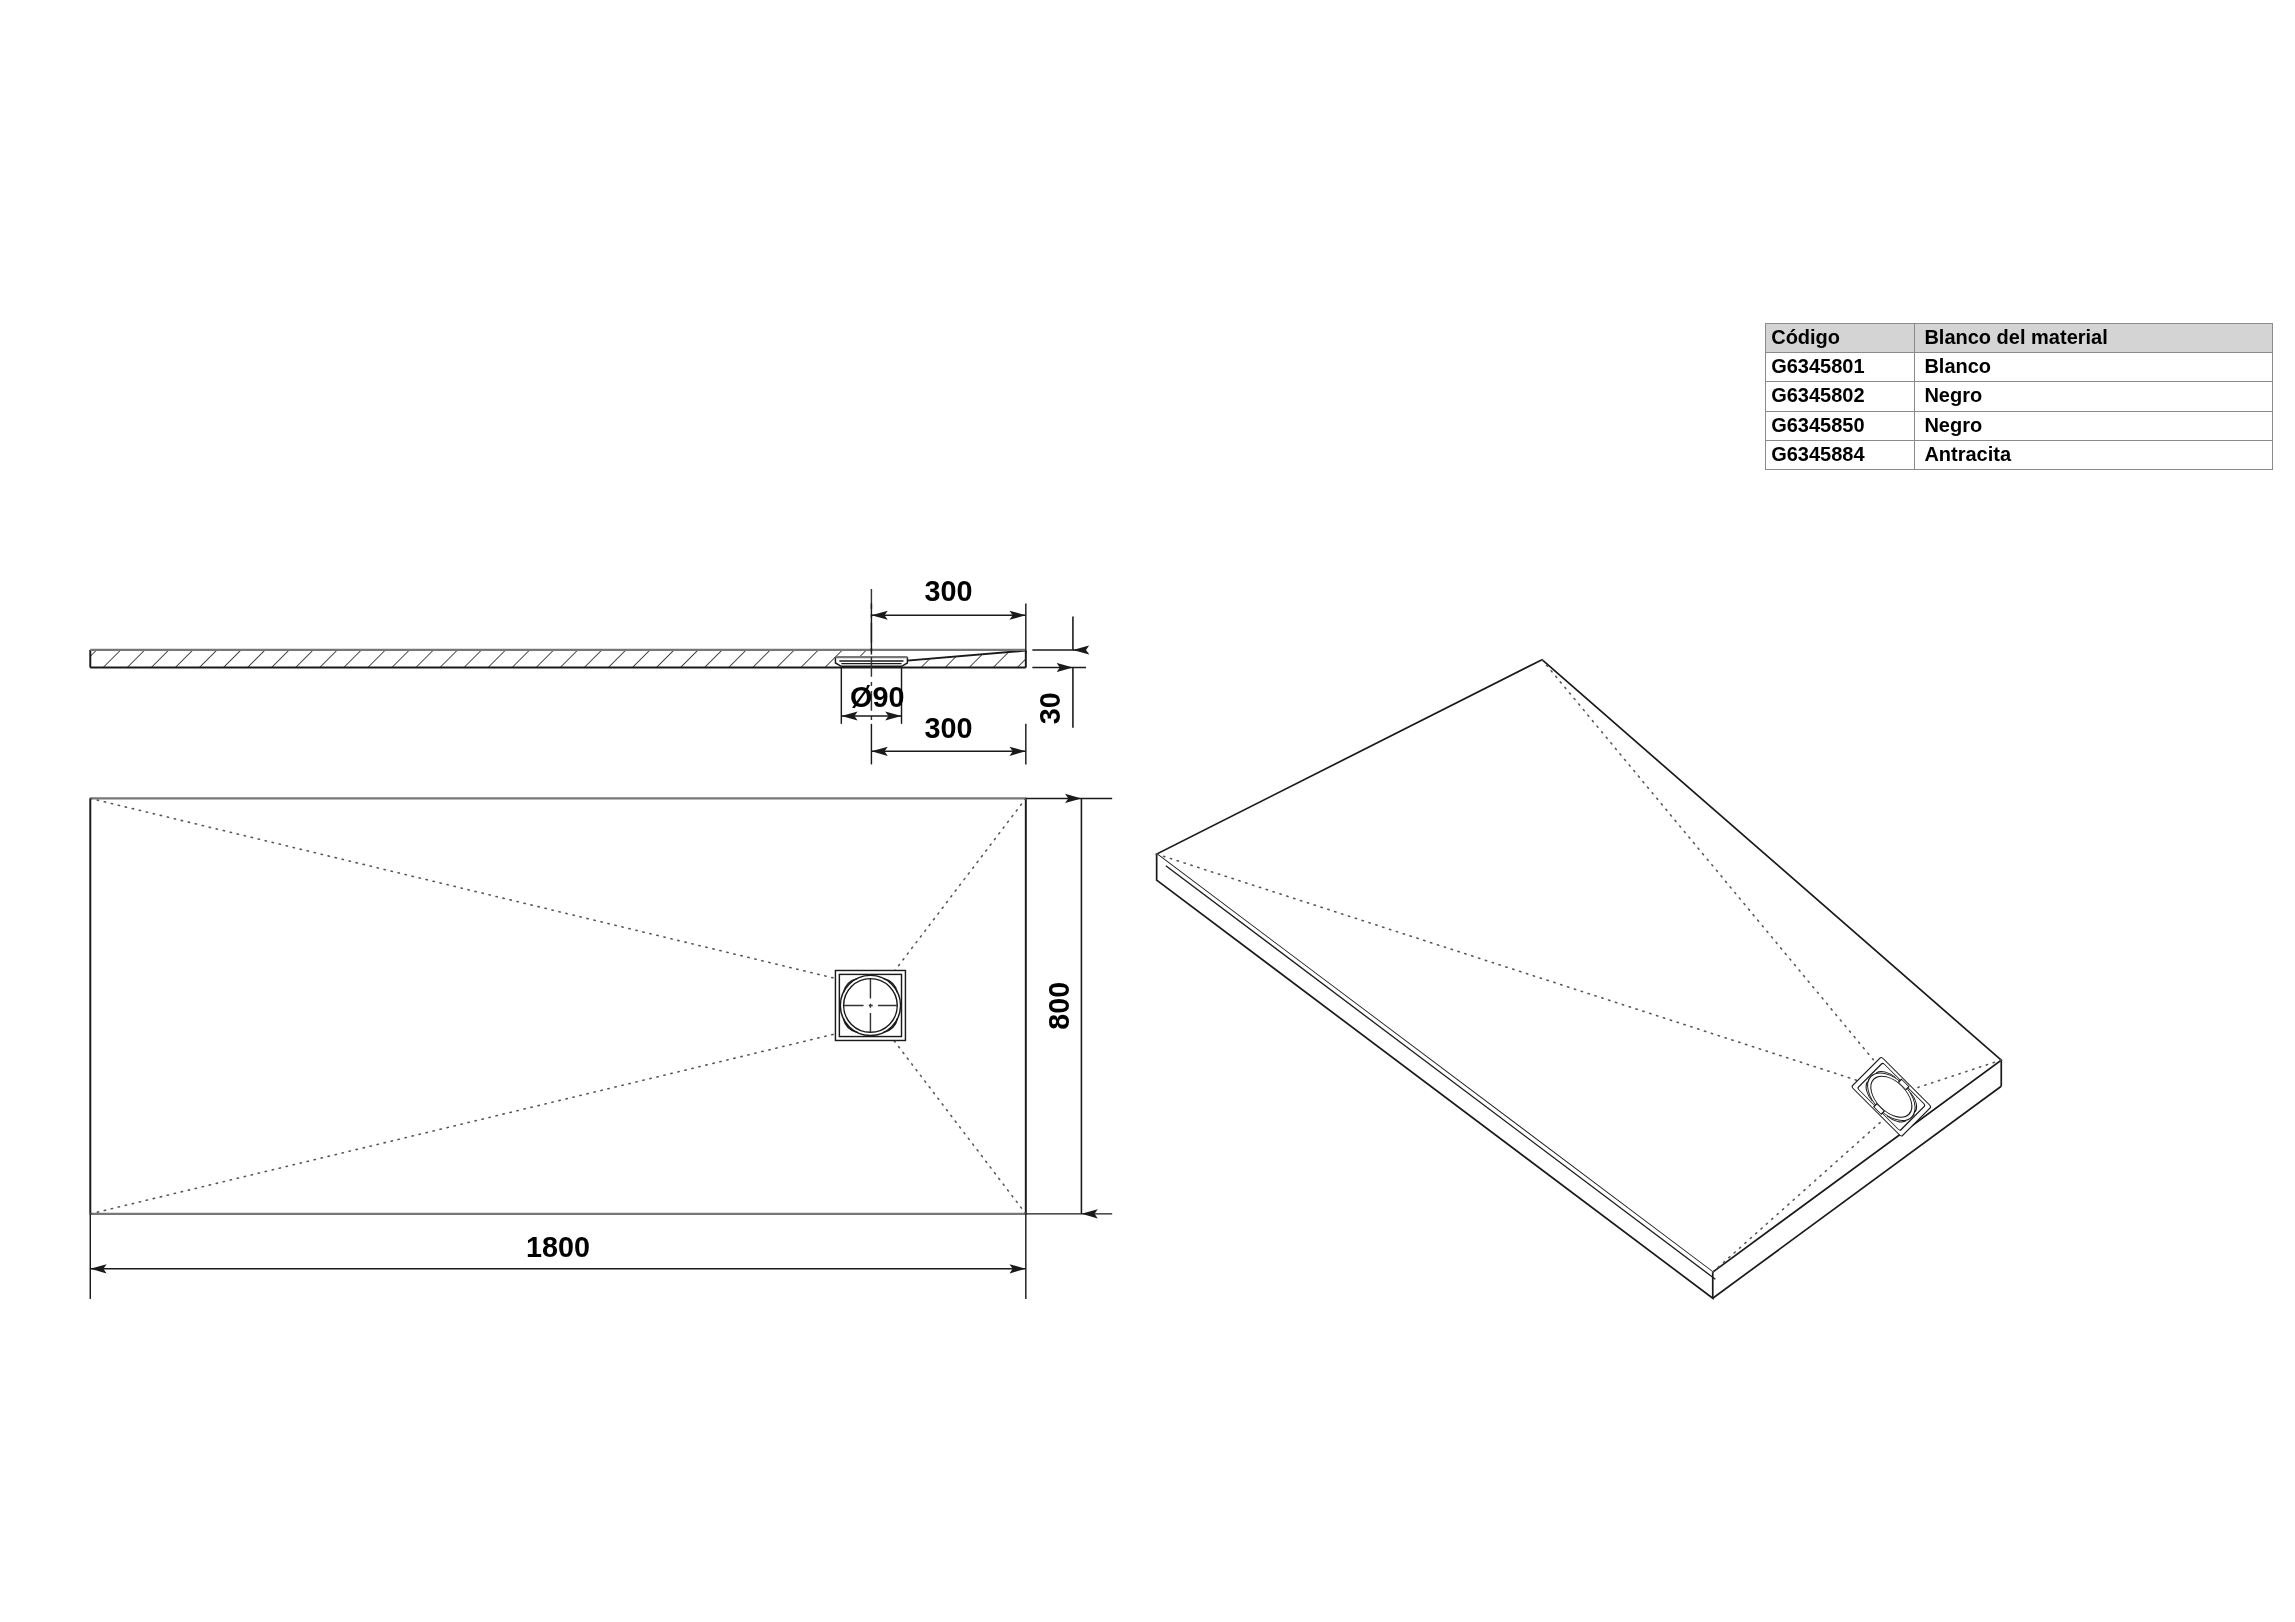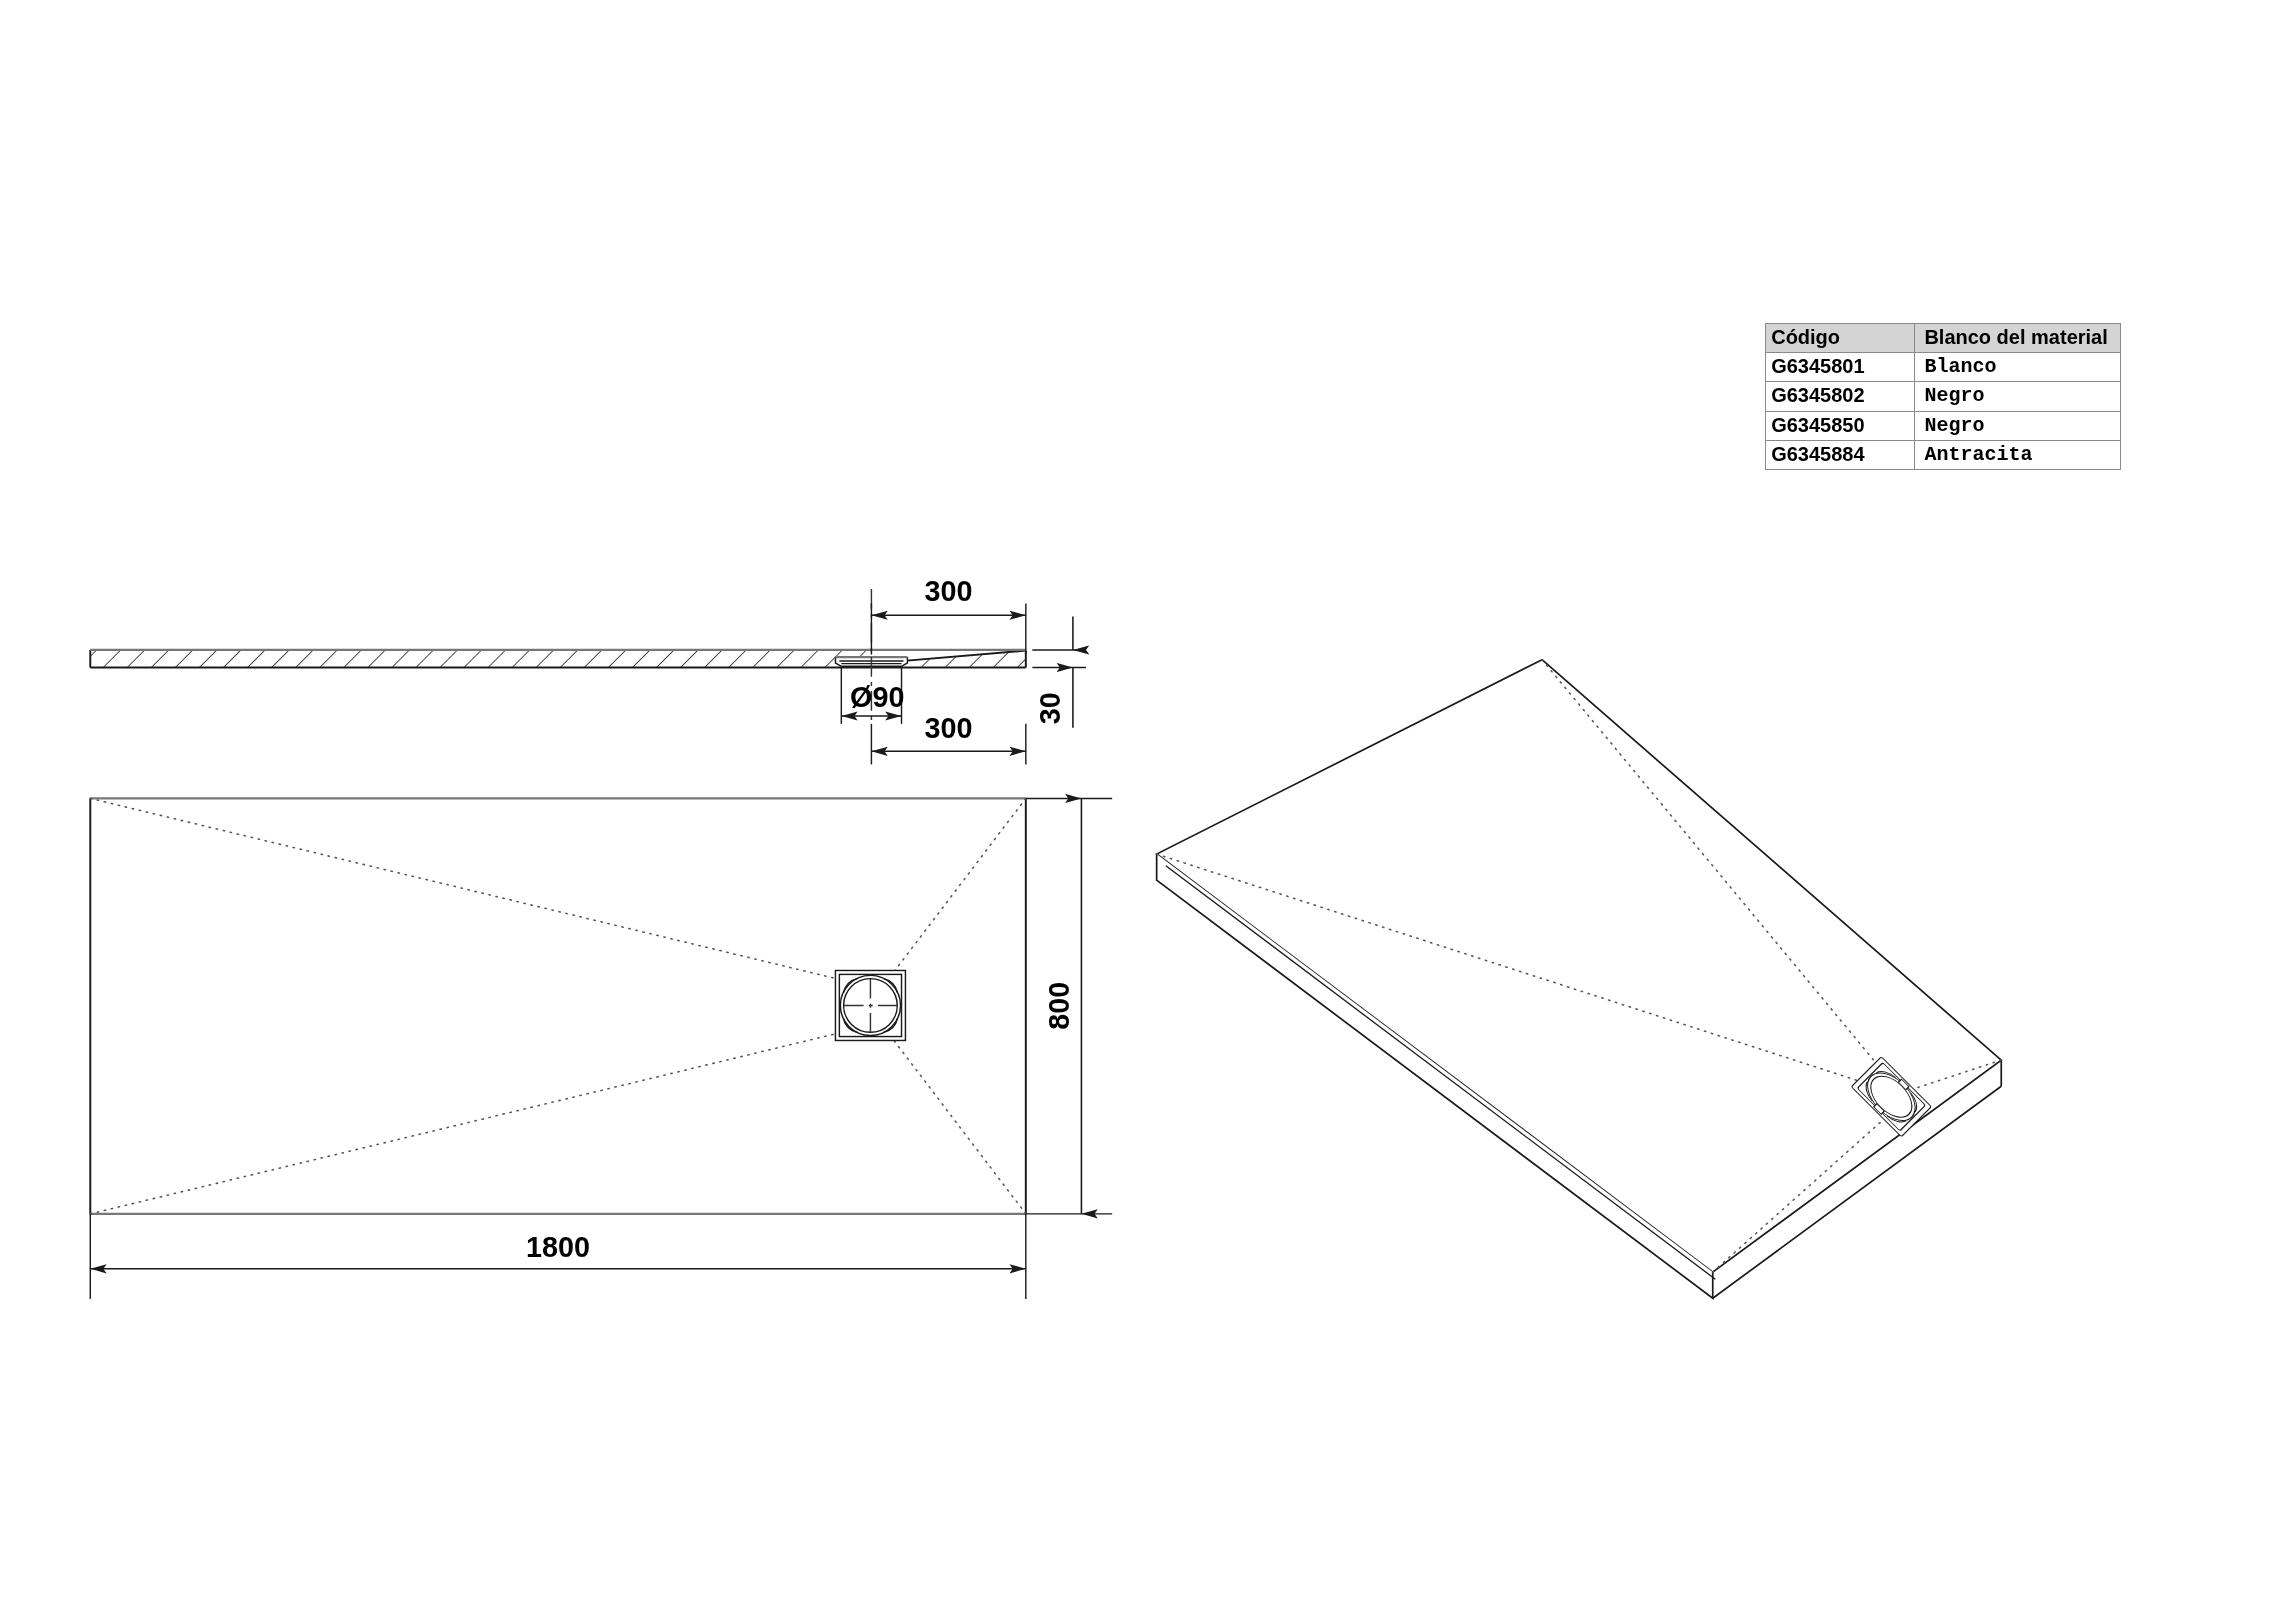--- a/index.html
+++ b/index.html
@@ -44,39 +44,39 @@
     font-size: 44px;
     text-anchor: middle;
     dominant-baseline: middle;
   }
 
   
   #spec-table {
     position: absolute;
     left: 1765px;
     top: 323px;
-    width: 356px;
+    width: 508px;
     border-collapse: collapse;
     font-family: "Liberation Sans", sans-serif;
     font-size: 20px;
     font-weight: bold;
     color: #000000;
     background: #ffffff;
   }
   #spec-table td, #spec-table th {
     border: 1.3px solid #8a8a8a;
     padding: 2px 0 2.6px 5.2px;
     text-align: left;
     white-space: nowrap;
     line-height: 1.18;
   }
   #spec-table thead th { background: #d4d4d4; }
   #spec-table .col-code  { width: 143px; }
   #spec-table .col-color { width: auto; padding-left: 9.2px; }
-  #spec-table tbody td.col-color { padding-left: 9.2px; font-family: Liberation Mono, monospace; }
+  #spec-table tbody td.col-color { padding-left: 9.2px; }
 </style>
 </head>
 <body>
 
 <div id="drawing-root">
   <svg width="2295" height="1623" viewBox="0 0 3508 2480">
     <defs>
 
       <marker id="ah-r" markerWidth="26" markerHeight="16" refX="25" refY="8" orient="auto" markerUnits="userSpaceOnUse">
         <path d="M0,1 L25,8 L0,15 L5,8 Z" fill="#1a1a1a"></path>

